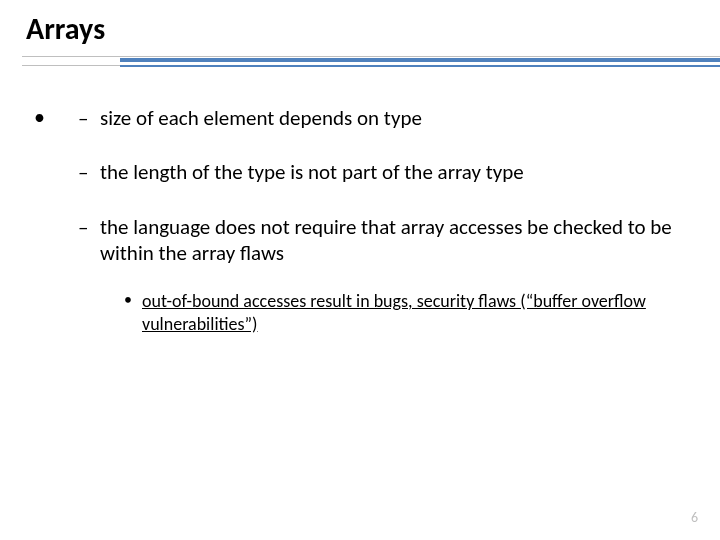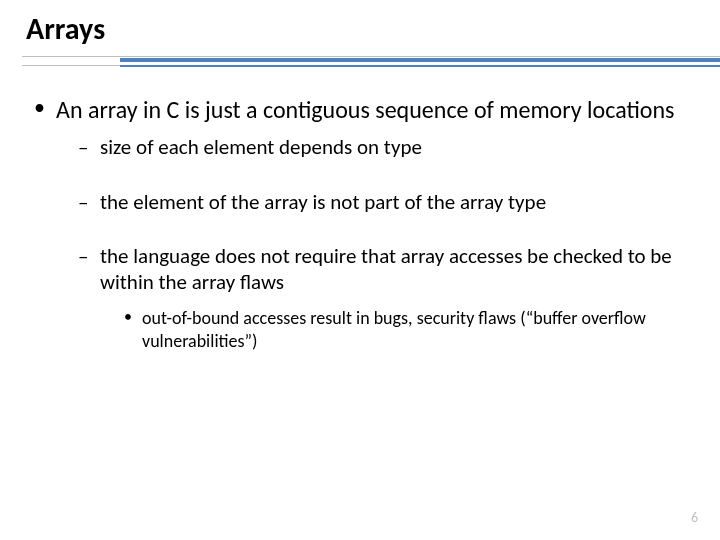--- a/index.html
+++ b/index.html
@@ -106,23 +106,24 @@
     margin-bottom: 28px;
   }
   ul.level2 > li::before {
     content: "–";
     position: absolute;
     left: 0;
     top: 0;
     font-size: 21px;
   }
   ul.level3 {
-    margin: 12px 0 0 0;
+    margin: 24px 0 0 0;
     padding: 0 0 0 24px;
     list-style: none;
+    text-decoration: underline;
   }
   ul.level3 > li {
     position: relative;
     padding-left: 18px;
     font-size: 18px;
     line-height: 1.25;
   }
   ul.level3 > li::before {
     content: "•";
     position: absolute;
@@ -150,27 +151,26 @@
   <div class="rule">
     <div class="grey-top"></div>
     <div class="grey-bot"></div>
     <div class="thick"></div>
     <div class="thin"></div>
   </div>
 
   <div class="body">
     <ul class="level1">
       <li>
-        <span>An array in C is just a contiguous sequence of memory locations</span>
         <ul class="level2">
           <li>
             <span>size of each element depends on type</span>
           </li>
           <li>
-            <span>the element of the array is </span><span class="underline">not</span><span> part of the array type</span>
+            <span>the length of the type is </span><span class="underline">not</span><span> part of the array type</span>
           </li>
           <li style="margin-bottom:0">
             <span>the language does not require that array accesses be checked to be within the array flaws</span>
             <ul class="level3">
               <li>
                 <span>out-of-bound accesses result in bugs, security flaws (“buffer overflow vulnerabilities”)</span>
               </li>
             </ul>
           </li>
         </ul>

